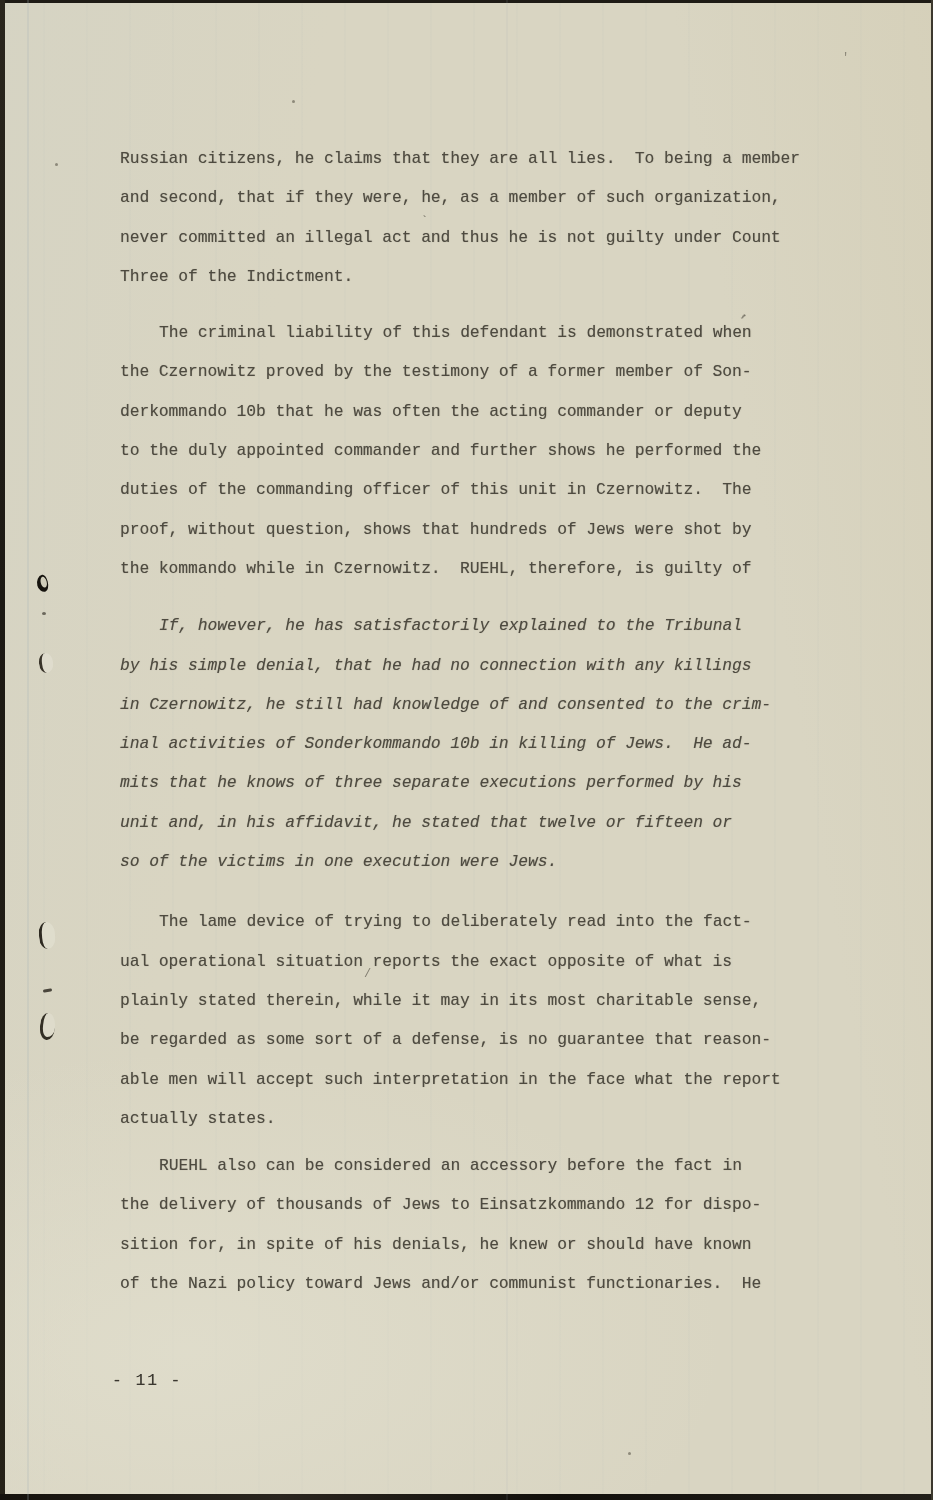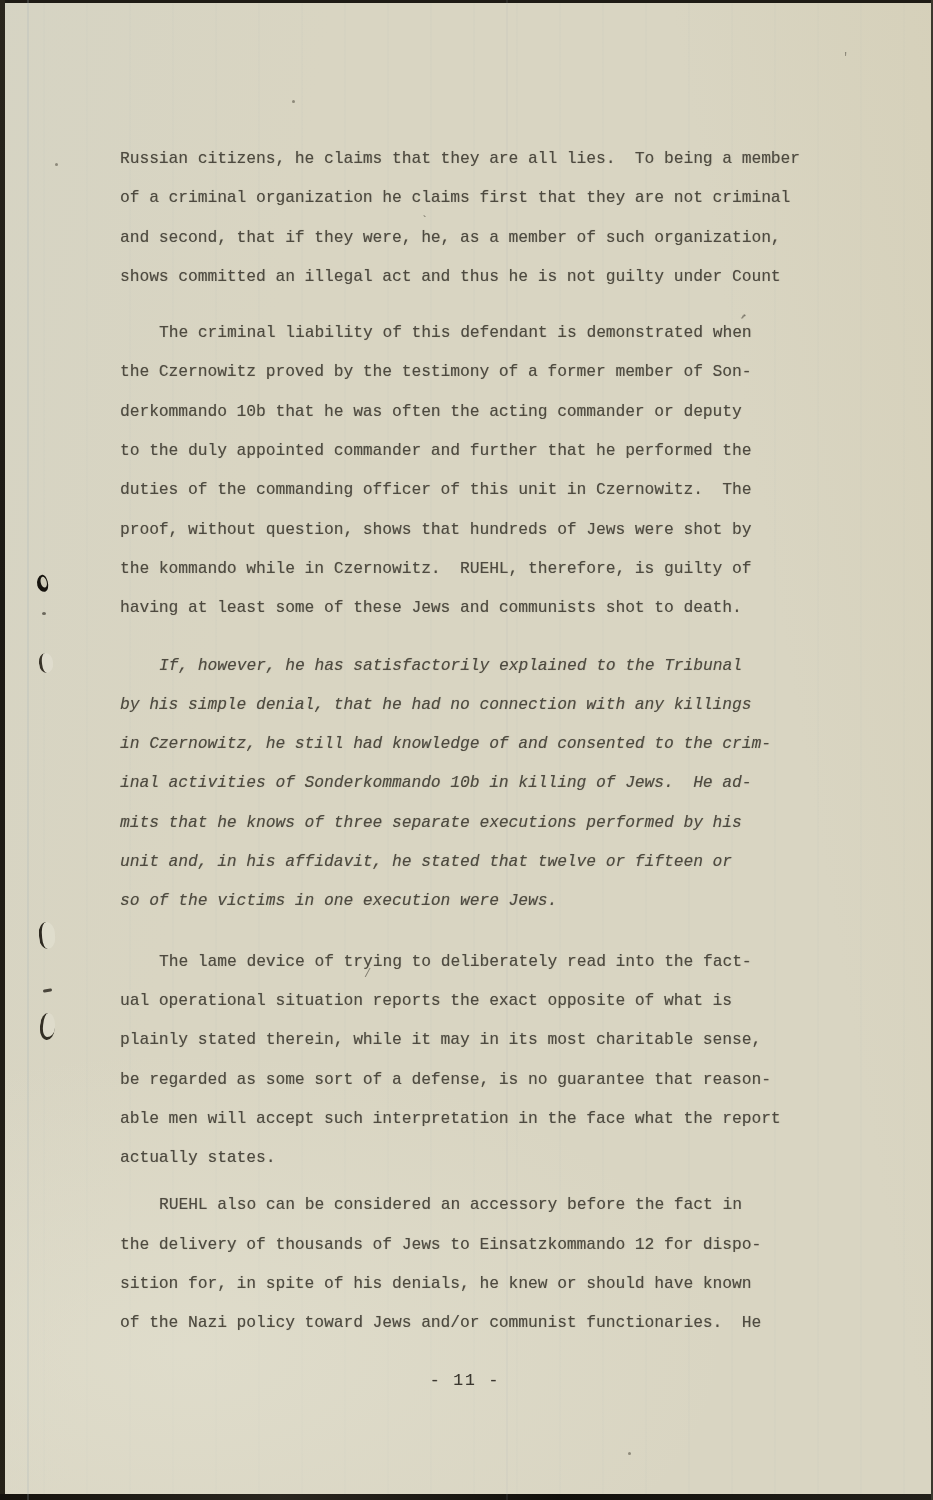--- a/index.html
+++ b/index.html
@@ -37,21 +37,20 @@
   .para-gap-2 { margin-bottom:18px; }
   .para-gap-3 { margin-bottom:21px;font-style:italic; }
   .line {
     height:39.3px; line-height:39.3px;
     white-space:pre;
   }
   .para.indented .line:first-child { text-indent:39px; }
 
   .page-number {
     position:absolute; left:112px; top:1372px; width:706px;
-    text-align:center;
     font-size:16.2px; letter-spacing:2px;
     color:rgba(55,52,44,0.95);
     text-shadow:0.3px 0.3px 0.6px rgba(55,52,44,0.5);
     filter:blur(0.2px);
   }
 
   
   .bmark { position:absolute; }
   .bmark-crescent {
     left:37px; top:575px; width:11px; height:17px;
@@ -108,33 +107,32 @@
   <div class="speck" style="left:421px; top:216px; font-size:12px">`</div>
   <div class="speck" style="left:842px; top:52px; font-size:12px; opacity:.7">'</div>
   <div class="speck" style="left:364px; top:968px; font-size:12px; opacity:.8">/</div>
   <div class="speck speck-dot" style="left:292px; top:100px"></div>
   <div class="speck speck-dot" style="left:55px;  top:163px"></div>
   <div class="speck speck-dot" style="left:628px; top:1452px"></div>
 
   <div class="text-block">
       <div class="para para-gap-1">
         <div class="line">Russian citizens, he claims that they are all lies.  To being a member</div>
-        <div class="line">of a criminal organization he claims first that they are not criminal</div>
         <div class="line">and second, that if they were, he, as a member of such organization,</div>
-        <div class="line">shows committed an illegal act and thus he is not guilty under Count</div>
+        <div class="line">never committed an illegal act and thus he is not guilty under Count</div>
+        <div class="line">Three of the Indictment.</div>
       </div>
       <div class="para indented para-gap-2">
         <div class="line">The criminal liability of this defendant is demonstrated when</div>
         <div class="line">the Czernowitz proved by the testimony of a former member of Son-</div>
         <div class="line">derkommando 10b that he was often the acting commander or deputy</div>
-        <div class="line">to the duly appointed commander and further that he performed the</div>
+        <div class="line">to the duly appointed commander and further shows he performed the</div>
         <div class="line">duties of the commanding officer of this unit in Czernowitz.  The</div>
         <div class="line">proof, without question, shows that hundreds of Jews were shot by</div>
         <div class="line">the kommando while in Czernowitz.  RUEHL, therefore, is guilty of</div>
-        <div class="line">having at least some of these Jews and communists shot to death.</div>
       </div>
       <div class="para indented para-gap-3">
         <div class="line">If, however, he has satisfactorily explained to the Tribunal</div>
         <div class="line">by his simple denial, that he had no connection with any killings</div>
         <div class="line">in Czernowitz, he still had knowledge of and consented to the crim-</div>
         <div class="line">inal activities of Sonderkommando 10b in killing of Jews.  He ad-</div>
         <div class="line">mits that he knows of three separate executions performed by his</div>
         <div class="line">unit and, in his affidavit, he stated that twelve or fifteen or</div>
         <div class="line">so of the victims in one execution were Jews.</div>
       </div>

